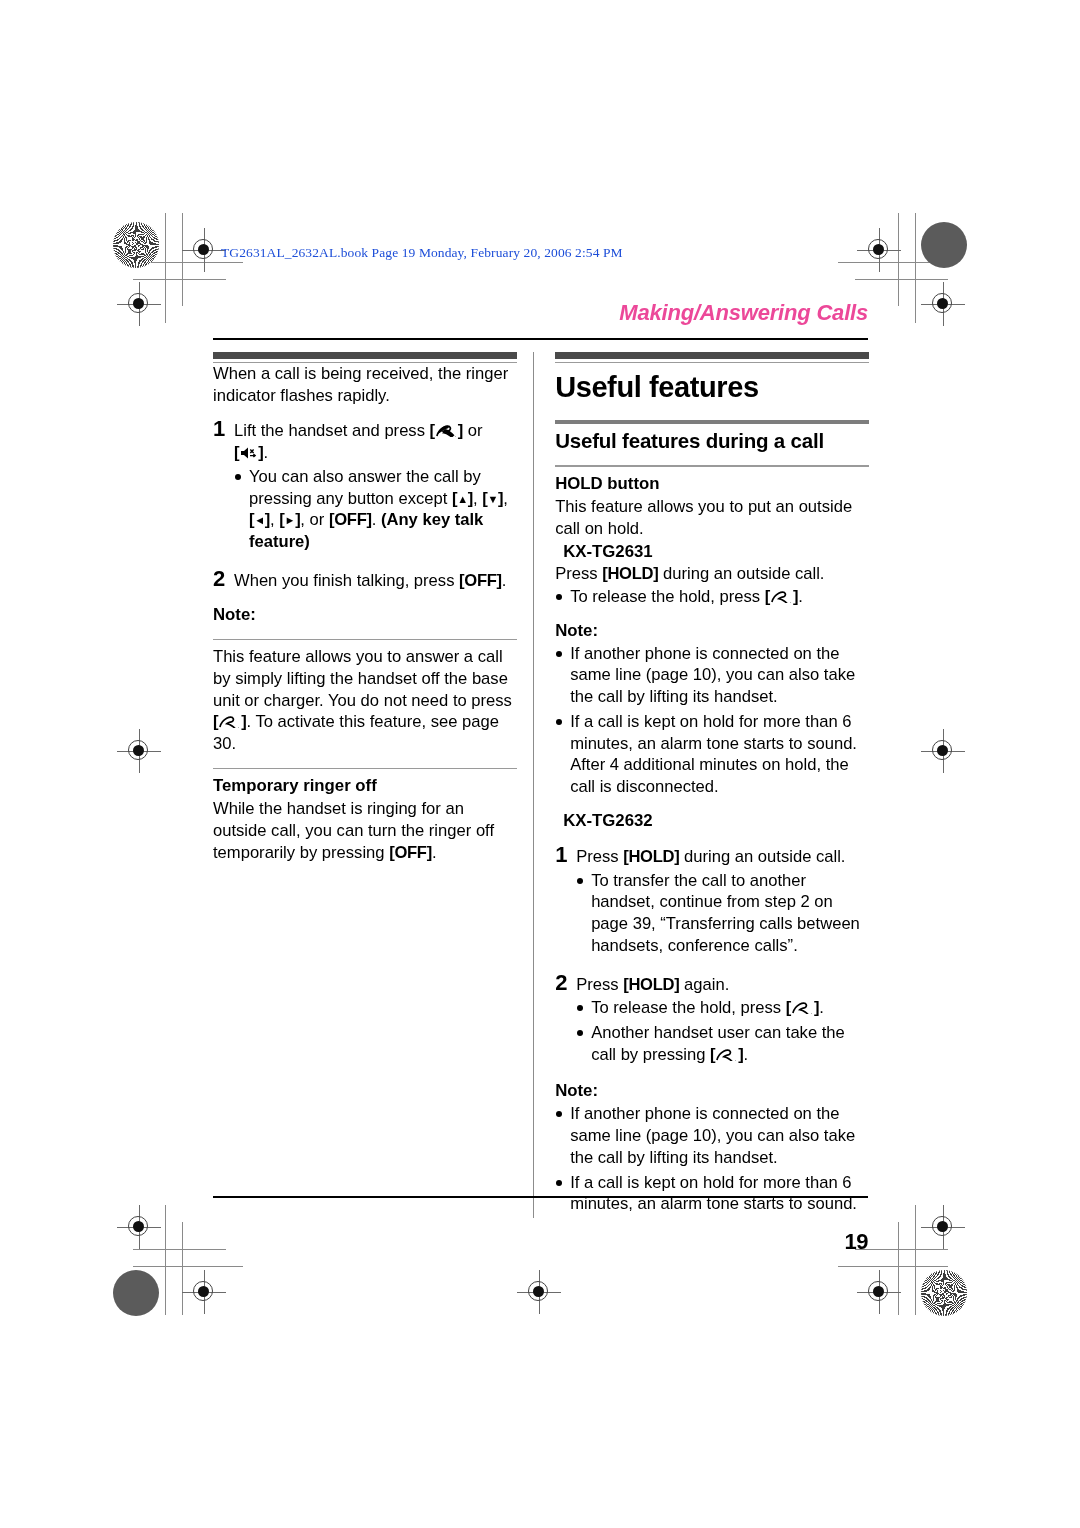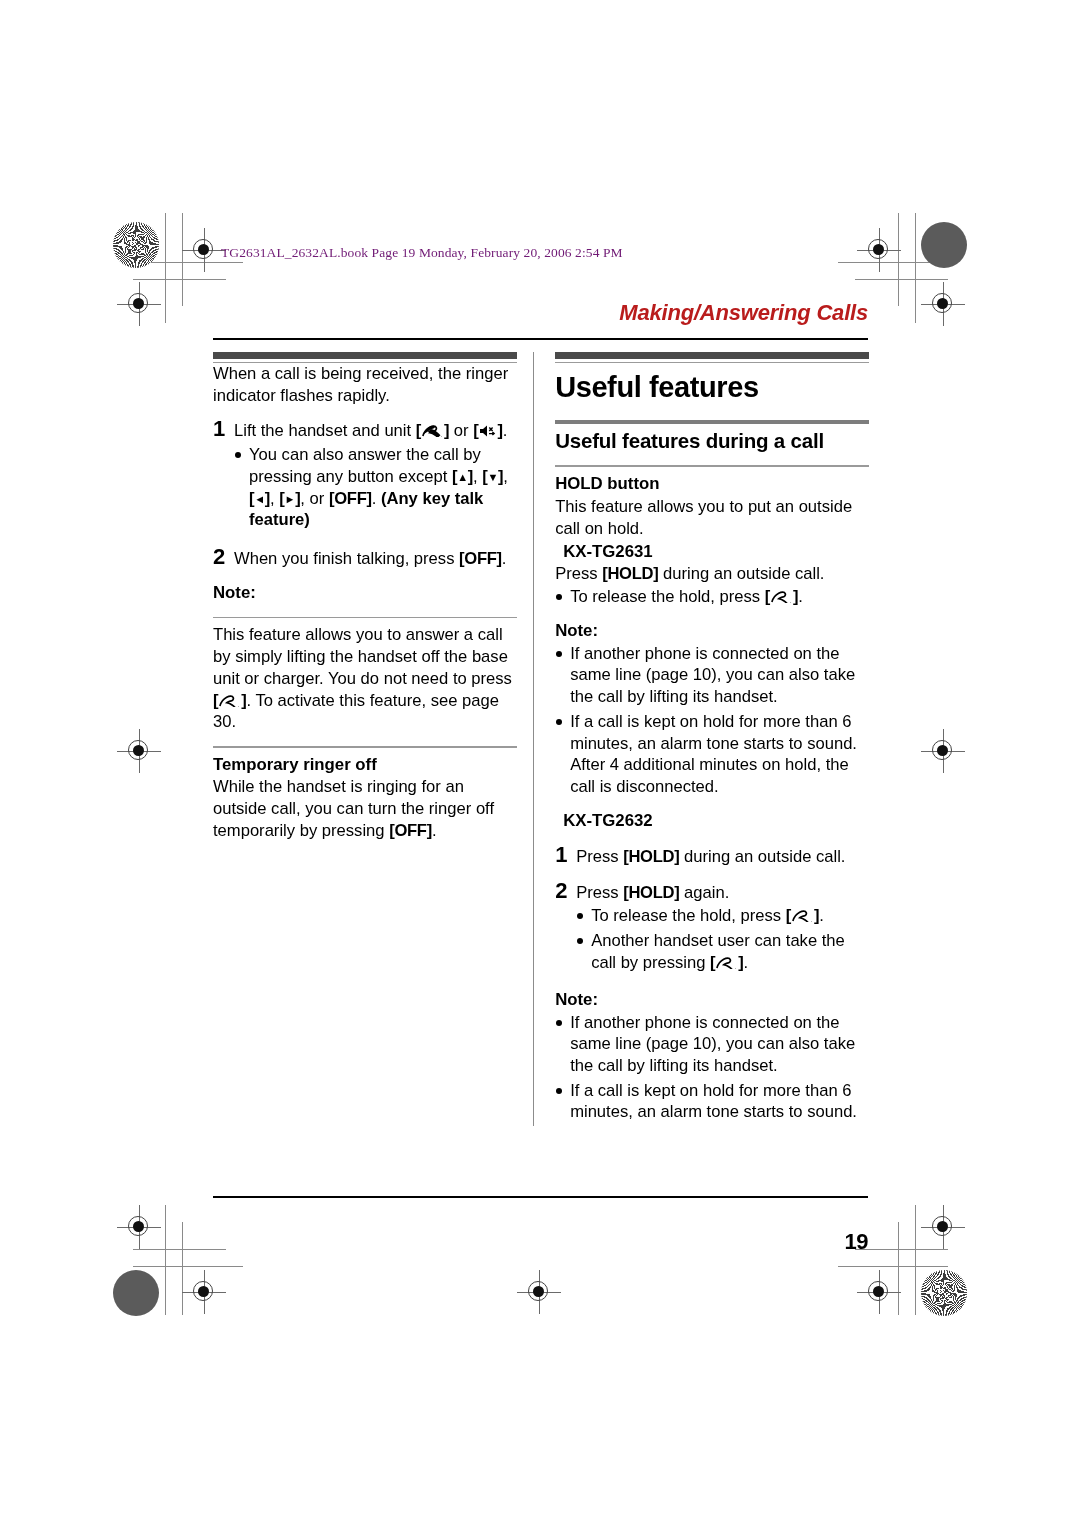--- a/index.html
+++ b/index.html
@@ -73,34 +73,34 @@
   }
   .trim.h { height: 1px; }
   .trim.v { width: 1px; }
 
   
   .filestamp {
     position: absolute;
     font-family: "Liberation Serif", serif;
     font-size: 13.5px;
     letter-spacing: 0.1px;
-    color: #701a75;
+    color: #1d4ed8;
     white-space: nowrap;
   }
 
   
   .runhead {
     position: absolute;
     right: 212px;
     top: 300px;
     font-size: 22px;
     font-weight: bold;
     font-style: italic;
     letter-spacing: -0.2px;
-    color: #b91c1c;
+    color: #ec4899;
     white-space: nowrap;
   }
   .runhead-rule {
     position: absolute;
     left: 213px;
     right: 212px;
     top: 338px;
     height: 2px;
     background: #000;
   }
@@ -384,21 +384,21 @@
     <div class="col col-left">
 
       <div class="headbar"></div>
       <div class="headbar-thin"></div>
 
       <p class="body">When a call is being received, the ringer indicator flashes rapidly.</p>
 
       <div class="step">
         <div class="step-num">1</div>
         <div class="step-body">
-          <span>Lift the handset and unit </span><span class="key"><span class="brk">[</span><svg class="ico-talk" viewBox="0 0 21 13">
+          <span>Lift the handset and press </span><span class="key"><span class="brk">[</span><svg class="ico-talk" viewBox="0 0 21 13">
                 <path d="M1.2 10.6c1.0-3.6 3.4-6.4 6.3-7.9 1.5-0.8 2.8-1.1 3.9-1.0 0.6 0.1 0.9 0.4 1.2 0.9 0.3 0.6 0.2 1.1-0.2 1.5-0.5 0.5-1.3 0.6-2.4 0.9-1.6 0.4-3.1 1.4-4.2 2.8 2.2 0.3 4.3 1.1 6.1 2.3 1.6 1.1 2.9 2.4 3.9 3.6l2.7-2.4c-1.3-1.7-3.0-3.3-5.1-4.6-1.2-0.8-2.5-1.4-3.8-1.8" fill="#000"></path>
                 <path d="M0.9 11.9c1.1-3.9 3.6-7.0 6.8-8.7 1.7-0.9 3.2-1.3 4.5-1.1 0.9 0.1 1.5 0.6 1.9 1.3 0.5 1.0 0.3 2.0-0.4 2.7-0.8 0.8-2.0 0.9-3.2 1.2-1.0 0.3-1.9 0.7-2.7 1.4 1.9 0.4 3.7 1.2 5.3 2.3 1.9 1.3 3.4 2.9 4.5 4.3l2.6-2.2" fill="none" stroke="#000" stroke-width="1.7"></path>
               </svg><span class="brk">]</span></span><span> or </span><span class="key"><span class="brk">[</span><svg class="ico-spk" viewBox="0 0 17 14">
                 <path d="M1 5h3l4-3.6v11.2L4 9H1z" fill="#000"></path>
                 <path d="M10.3 3.4 13.6 6.9M13.6 3.4 10.3 6.9" stroke="#000" stroke-width="1.4" fill="none"></path>
                 <path d="M10.0 9.6h5.2M13.4 8.1l1.8 1.5-1.8 1.5" stroke="#000" stroke-width="1.3" fill="none"></path>
               </svg><span class="brk">]</span></span><span>.</span>
 
           <ul class="bul">
             <li><span>You can also answer the call by pressing any button except </span><span class="key"><span class="brk">[</span><span class="arrowkey">▲</span><span class="brk">]</span></span><span>, </span><span class="key"><span class="brk">[</span><span class="arrowkey">▼</span><span class="brk">]</span></span><span>, </span><span class="key"><span class="brk">[</span><span class="arrowkey">◄</span><span class="brk">]</span></span><span>, </span><span class="key"><span class="brk">[</span><span class="arrowkey">►</span><span class="brk">]</span></span><span>, or </span><span class="key"><span class="brk">[</span><span>OFF</span><span class="brk">]</span></span><span>. </span><b class="kb">(Any key talk feature)</b></li>
@@ -449,20 +449,23 @@
       <ul class="bul tight">
         <li>If another phone is connected on the same line (page 10), you can also take the call by lifting its handset.</li>
         <li>If a call is kept on hold for more than 6 minutes, an alarm tone starts to sound. After 4 additional minutes on hold, the call is disconnected.</li>
       </ul>
 
       <div class="model" style="margin-top:12px;">KX-TG2632</div>
 
       <div class="step">
         <div class="step-num">1</div>
         <div class="step-body"><span>Press </span><span class="key"><span class="brk">[</span><span>HOLD</span><span class="brk">]</span></span><span> during an outside call.</span>
+          <ul class="bul">
+            <li>To transfer the call to another handset, continue from step 2 on page 39, “Transferring calls between handsets, conference calls”.</li>
+          </ul>
         </div>
       </div>
 
       <div class="step">
         <div class="step-num">2</div>
         <div class="step-body"><span>Press </span><span class="key"><span class="brk">[</span><span>HOLD</span><span class="brk">]</span></span><span> again.</span>
           <ul class="bul">
             <li><span>To release the hold, press </span><span class="key"><span class="brk">[</span><svg class="ico-talk" viewBox="0 0 21 13">
                     <path d="M0.9 11.9c1.1-3.9 3.6-7.0 6.8-8.7 1.7-0.9 3.2-1.3 4.5-1.1 0.9 0.1 1.5 0.6 1.9 1.3 0.5 1.0 0.3 2.0-0.4 2.7-0.8 0.8-2.0 0.9-3.2 1.2-1.0 0.3-1.9 0.7-2.7 1.4 1.9 0.4 3.7 1.2 5.3 2.3 1.9 1.3 3.4 2.9 4.5 4.3l2.6-2.2" fill="none" stroke="#000" stroke-width="1.7"></path>
                   </svg><span class="brk">]</span></span><span>.</span></li>

